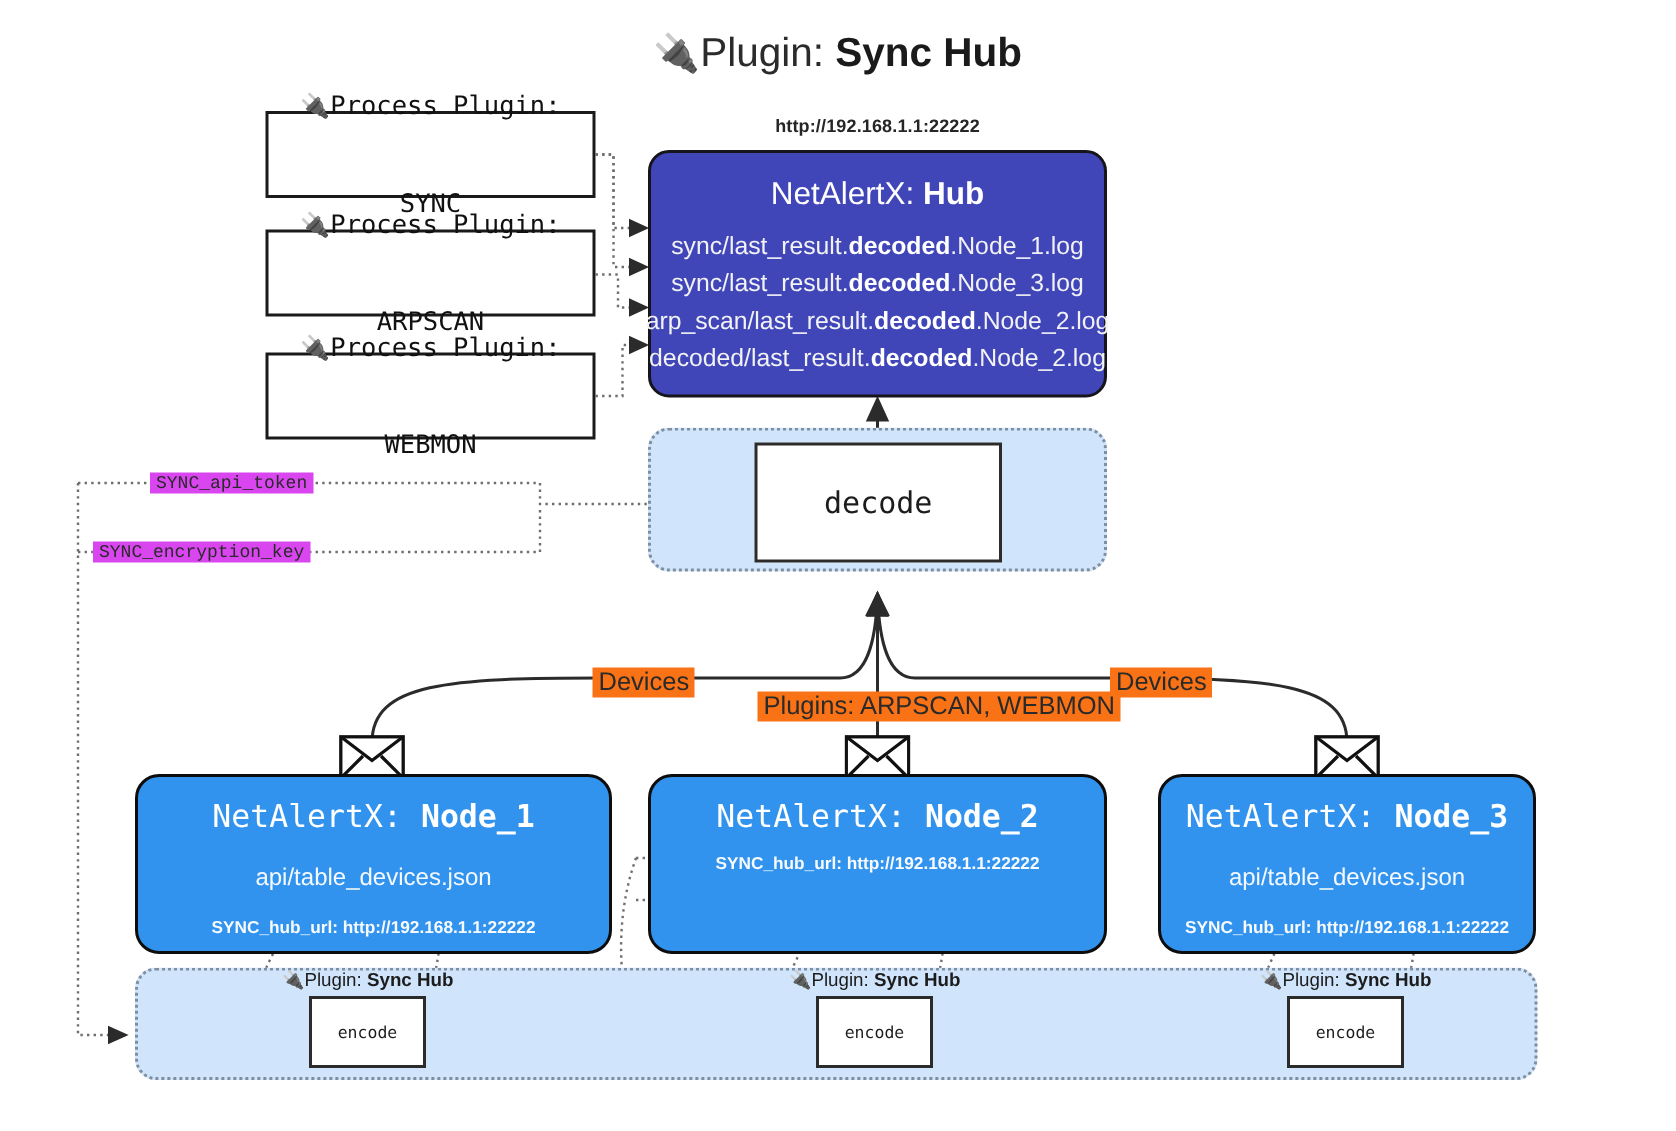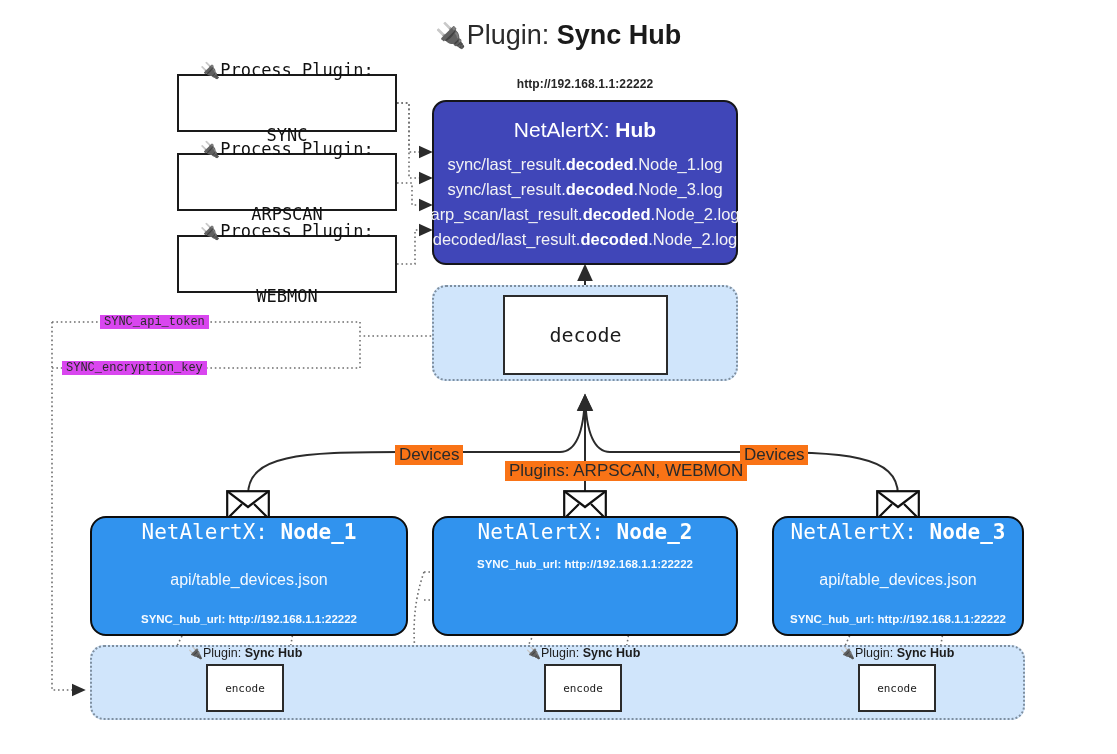--- a/index.html
+++ b/index.html
@@ -75,20 +75,21 @@
 
   .pluglabel{
     position:absolute;font-size:12.5px;color:#1c1c1c;white-space:nowrap;
   }
   .pluglabel b{font-weight:bold;}
   .pluglabel .plug{font-size:12px;}
 
   .node{
     background:#3193ee;border:2.5px solid #0d0d0d;border-radius:16px;
     color:#ffffff;display:flex;flex-direction:column;align-items:center;
+    padding-top:12px;
   }
   .node .node-title{
     font-family:"DejaVu Sans Mono","Liberation Mono",monospace;
     font-size:21px;line-height:28px;color:#ffffff;white-space:nowrap;
   }
   .node .node-title b{font-weight:bold;}
   .node .node-lines{flex:1;display:flex;flex-direction:column;justify-content:center;align-items:center;width:100%;}
   .node .node-line{font-size:16px;line-height:27px;color:#f4f9ff;white-space:nowrap;}
   .node .node-url{
     font-size:11.5px;font-weight:bold;color:#f7fbff;white-space:nowrap;

